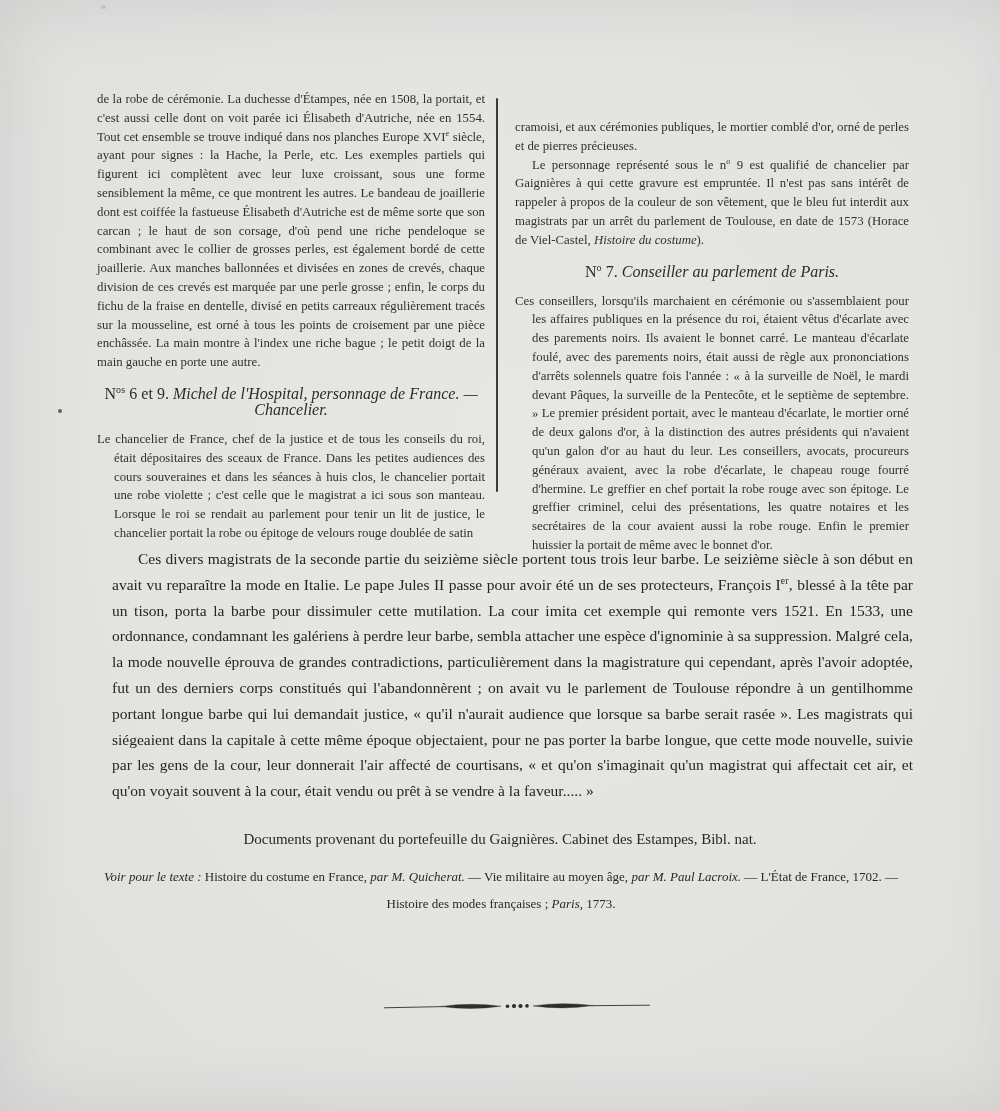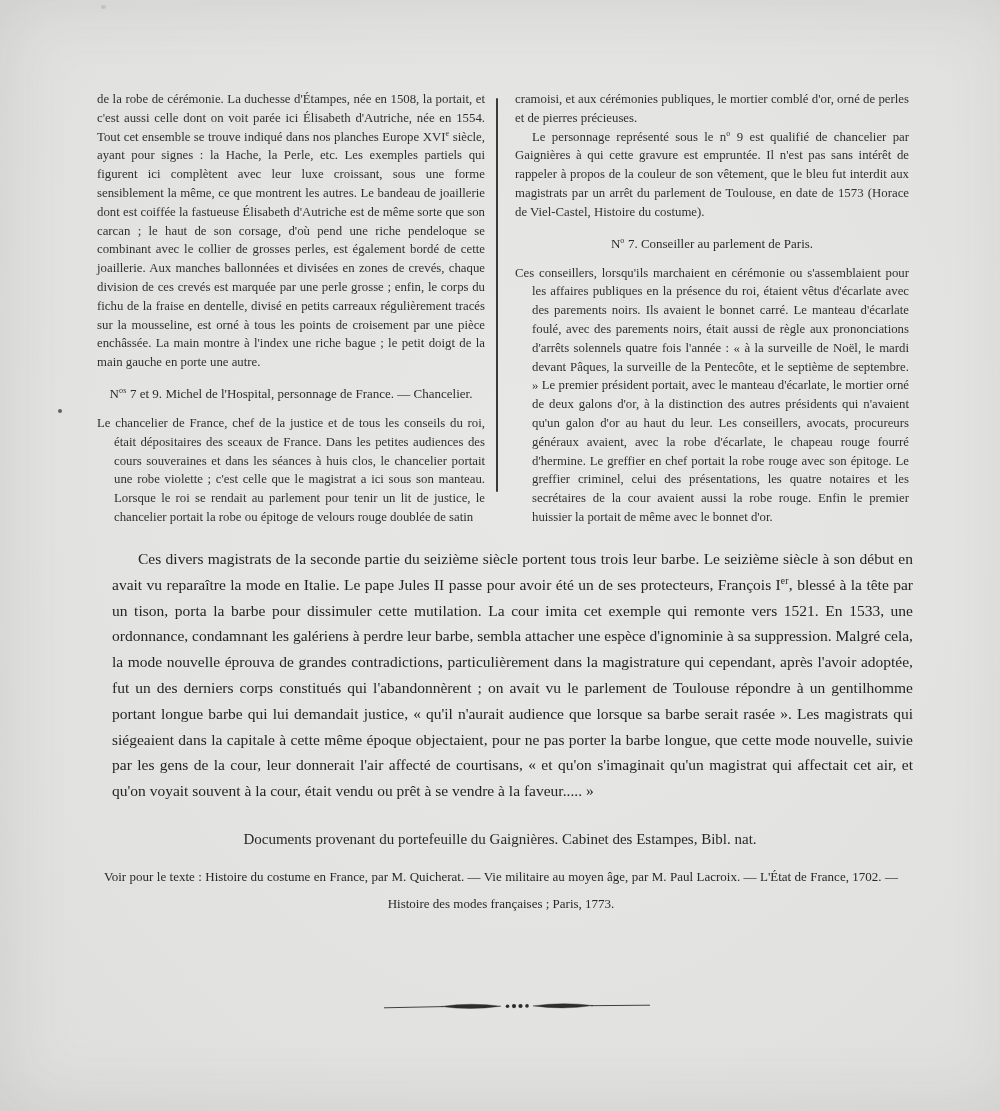--- a/index.html
+++ b/index.html
@@ -16,27 +16,27 @@
     color:#2e2c29;
     padding-left:20px;
   }
   
   .columns{
     position:absolute;top:90px;left:97px;width:812px;
     display:flex;
   }
   .col{font-size:12.8px;line-height:18.8px;text-align:justify;color:#32302c;}
   .col.left{width:388px;margin-right:30px;}
-  .col.right{width:394px;}
+  .col.right{width:394px;margin-top:28px;}
   .col p{margin:0;}
   .colp.cont{text-indent:0;}
   .colp.indent{text-indent:17px;}
   .colp.hang{padding-left:17px;text-indent:-17px;}
   .colhead{
-    font-weight:normal;font-size:13px;line-height:16px;
+    font-weight:normal;font-size:16px;line-height:16px;
     text-align:center;margin:14px 0 12px;color:#2e2c29;
   }
   .col-rule{
     position:absolute;top:98px;left:496px;width:2px;height:394px;
     background:#3c3a36;border-radius:1px;
   }
   
   .main-paragraph{
     position:absolute;top:537px;left:103px;width:801px;
     font-size:15.5px;line-height:25.8px;text-align:justify;text-indent:26px;
@@ -49,35 +49,35 @@
   }
   .references{
     position:absolute;top:864px;left:104px;width:794px;
     font-size:13px;line-height:26.5px;text-align:justify;text-align-last:center;
     color:#2a2825;margin:0;
   }
   .divider{
     position:absolute;top:996px;left:517px;transform:translateX(-50%);
     width:272px;height:22px;
   }
-  .it{}
+  .it{font-style:italic;}
   sup{font-size:.62em;line-height:0;vertical-align:super;letter-spacing:.3px;}
   .speck{position:absolute;border-radius:50%;}
   .speck-a{left:58px;top:409px;width:4px;height:4px;background:#4b4a45;opacity:.85;}
   .speck-b{left:101px;top:5px;width:5px;height:4px;background:#bdbfbc;opacity:.9;}
 </style>
 </head>
 <body>
 
 <div class="page">
 
   <div class="columns">
     <div class="col left">
       <p class="colp cont"><span>de la robe de cérémonie. La duchesse d'Étampes, née en 1508, la portait, et c'est aussi celle dont on voit parée ici Élisabeth d'Autriche, née en 1554. Tout cet ensemble se trouve indiqué dans nos planches Europe XVI</span><sup>e</sup><span> siècle, ayant pour signes : la Hache, la Perle, etc. Les exemples partiels qui figurent ici complètent avec leur luxe croissant, sous une forme sensiblement la même, ce que montrent les autres. Le bandeau de joaillerie dont est coiffée la fastueuse Élisabeth d'Autriche est de même sorte que son carcan ; le haut de son corsage, d'où pend une riche pendeloque se combinant avec le collier de grosses perles, est également bordé de cette joaillerie. Aux manches ballonnées et divisées en zones de crevés, chaque division de ces crevés est marquée par une perle grosse ; enfin, le corps du fichu de la fraise en dentelle, divisé en petits carreaux régulièrement tracés sur la mousseline, est orné à tous les points de croisement par une pièce enchâssée. La main montre à l'index une riche bague ; le petit doigt de la main gauche en porte une autre.</span></p>
-      <h3 class="colhead"><span>N</span><sup>os</sup><span> 7 et 9. </span><span class="it">Michel de l'Hospital, personnage de France. — Chancelier.</span></h3>
+      <h3 class="colhead"><span>N</span><sup>os</sup><span> 6 et 9. </span><span class="it">Michel de l'Hospital, personnage de France. — Chancelier.</span></h3>
       <p class="colp hang"><span>Le chancelier de France, chef de la justice et de tous les conseils du roi, était dépositaires des sceaux de France. Dans les petites audiences des cours souveraines et dans les séances à huis clos, le chancelier portait une robe violette ; c'est celle que le magistrat a ici sous son manteau. Lorsque le roi se rendait au parlement pour tenir un lit de justice, le chancelier portait la robe ou épitoge de velours rouge doublée de satin</span></p>
     </div>
     <div class="col right">
       <p class="colp cont"><span>cramoisi, et aux cérémonies publiques, le mortier comblé d'or, orné de perles et de pierres précieuses.</span></p>
       <p class="colp indent"><span>Le personnage représenté sous le n</span><sup>o</sup><span> 9 est qualifié de chancelier par Gaignières à qui cette gravure est empruntée. Il n'est pas sans intérêt de rappeler à propos de la couleur de son vêtement, que le bleu fut interdit aux magistrats par un arrêt du parlement de Toulouse, en date de 1573 (Horace de Viel-Castel, </span><span class="it">Histoire du costume</span><span>).</span></p>
       <h3 class="colhead"><span>N</span><sup>o</sup><span> 7. </span><span class="it">Conseiller au parlement de Paris.</span></h3>
       <p class="colp hang"><span>Ces conseillers, lorsqu'ils marchaient en cérémonie ou s'assemblaient pour les affaires publiques en la présence du roi, étaient vêtus d'écarlate avec des parements noirs. Ils avaient le bonnet carré. Le manteau d'écarlate foulé, avec des parements noirs, était aussi de règle aux prononciations d'arrêts solennels quatre fois l'année : « à la surveille de Noël, le mardi devant Pâques, la surveille de la Pentecôte, et le septième de septembre. » Le premier président portait, avec le manteau d'écarlate, le mortier orné de deux galons d'or, à la distinction des autres présidents qui n'avaient qu'un galon d'or au haut du leur. Les conseillers, avocats, procureurs généraux avaient, avec la robe d'écarlate, le chapeau rouge fourré d'hermine. Le greffier en chef portait la robe rouge avec son épitoge. Le greffier criminel, celui des présentations, les quatre notaires et les secrétaires de la cour avaient aussi la robe rouge. Enfin le premier huissier la portait de même avec le bonnet d'or.</span></p>
     </div>
   </div>
 

